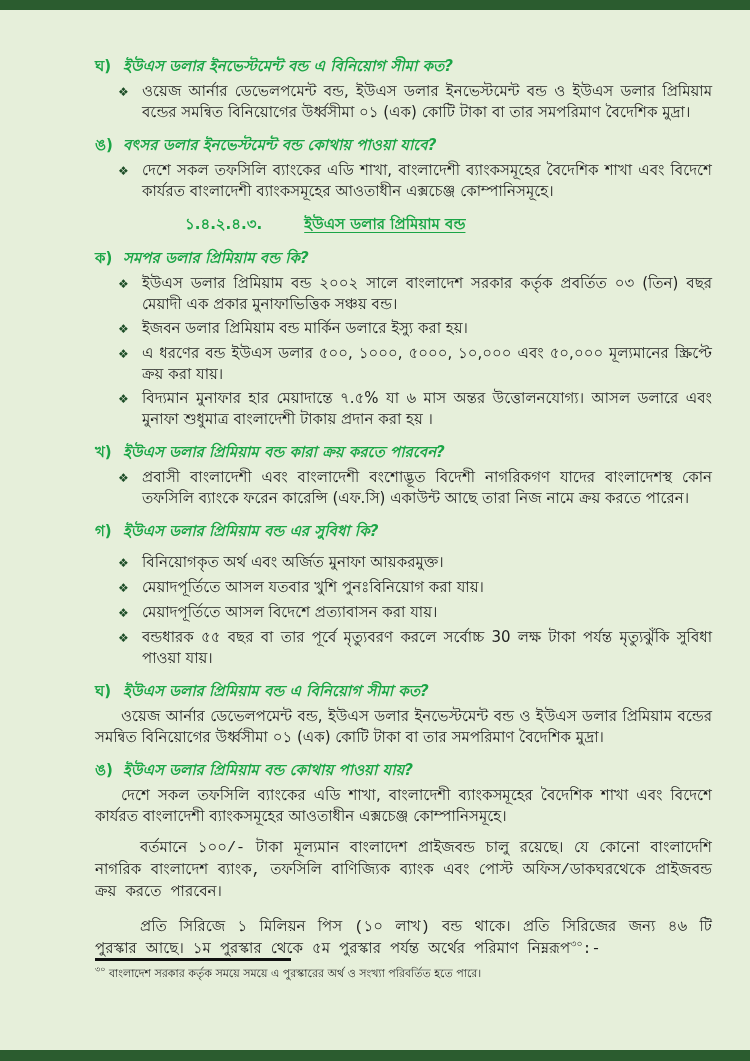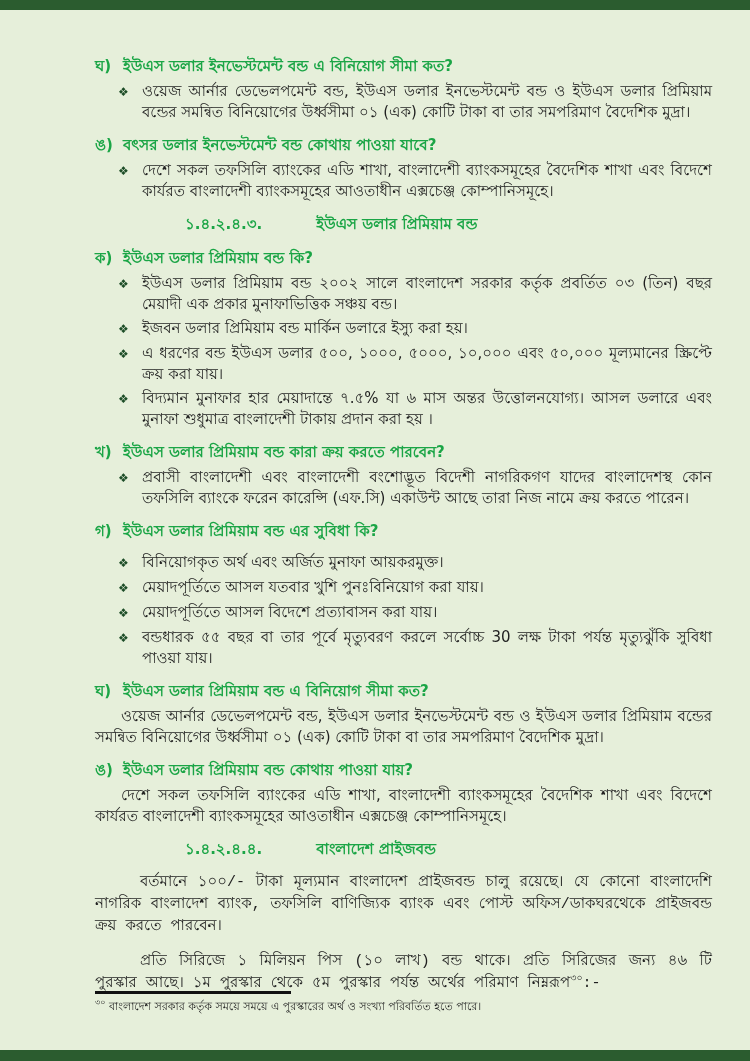--- a/index.html
+++ b/index.html
@@ -13,36 +13,36 @@
   .page { position:relative; width:750px; height:1061px; background:#e6efda; overflow:hidden; }
   .edge-bar { position:absolute; left:0; width:750px; height:10px; background:#2b5c2f; }
   .edge-bar.top { top:0; }
   .edge-bar.bottom { bottom:0; height:11px; }
 
   .content { position:absolute; top:55px; left:0; right:0; }
 
   .qa-block { margin:0 38px 11px 95px; }
   .q-line { display:flex; color:#1ba546; font-weight:bold; font-size:15px; line-height:22px; margin-bottom:4px; }
   .q-label { flex:none; width:28px; }
-  .q-text { flex:1; }
+  .q-text { flex:1;font-style:italic; }
 
   .bullet-item { display:flex; margin:0 0 3px 23px; }
   .bullet-item .diamond { flex:none; width:24px; color:#1d4d27; font-size:12px; line-height:21px; padding-top:1px; }
   .bullet-item .b-text { flex:1; font-size:15px; line-height:21px; text-align:justify; }
 
   .answer-para { font-size:15px; line-height:21px; text-align:justify; text-indent:26px; margin:0; }
 
   .center-heading { margin:8px 38px 12px 185px; font-size:15px; font-weight:bold; color:#1ba546; line-height:22px; }
-  .center-heading .h-num { margin-right:54px; }
-  .center-heading .h-title { text-underline-offset:3px; }
+  .center-heading .h-num { margin-right:42px; }
+  .center-heading .h-title { text-decoration:underline; text-underline-offset:3px; }
 
   .body-para { margin:0 38px 13px 95px; font-size:15px; line-height:22px; text-align:justify; text-indent:45px;font-family:Liberation Mono, monospace; }
   .body-para sup { font-size:9.5px; line-height:0; }
 
-  .footnote-area { position:absolute; top:991px; left:95px; right:38px; }
+  .footnote-area { position:absolute; top:958px; left:95px; right:38px; }
   .footnote-divider { width:196px; height:2.5px; background:#111; margin-bottom:5px; }
   .footnote-text { font-size:11px; line-height:15px; color:#1f1f1f; }
   .footnote-text sup { font-size:8px; line-height:0; }
 </style>
 </head>
 <body>
 
 <div class="page">
   <div class="edge-bar top"></div>
 
@@ -70,21 +70,21 @@
       </div>
     </div>
 
     <div class="center-heading">
       <span class="h-num">১.৪.২.৪.৩.</span><span class="h-title">ইউএস ডলার প্রিমিয়াম বন্ড</span>
     </div>
 
     <div class="qa-block">
       <div class="q-line">
         <span class="q-label">ক)</span>
-        <span class="q-text">ইউএস ডলার প্রিমিয়াম বন্ড কি?</span>
+        <span class="q-text">সমপর ডলার প্রিমিয়াম বন্ড কি?</span>
       </div>
       <div class="bullet-item">
         <span class="diamond">❖</span>
         <span class="b-text">ইউএস ডলার প্রিমিয়াম বন্ড ২০০২ সালে বাংলাদেশ সরকার কর্তৃক প্রবর্তিত ০৩ (তিন) বছর মেয়াদী এক প্রকার মুনাফাভিত্তিক সঞ্চয় বন্ড।</span>
       </div>
       <div class="bullet-item">
         <span class="diamond">❖</span>
         <span class="b-text">ইজবন ডলার প্রিমিয়াম বন্ড মার্কিন ডলারে ইস্যু করা হয়।</span>
       </div>
       <div class="bullet-item">
@@ -140,23 +140,20 @@
     </div>
 
     <div class="qa-block">
       <div class="q-line">
         <span class="q-label">ঙ)</span>
         <span class="q-text">ইউএস ডলার প্রিমিয়াম বন্ড কোথায় পাওয়া যায়?</span>
       </div>
       <p class="answer-para">দেশে সকল তফসিলি ব্যাংকের এডি শাখা, বাংলাদেশী ব্যাংকসমূহের বৈদেশিক শাখা এবং বিদেশে কার্যরত বাংলাদেশী ব্যাংকসমূহের আওতাধীন এক্সচেঞ্জ কোম্পানিসমূহে।</p>
     </div>
 
-    <div class="center-heading">
-      <span class="h-num">১.৪.২.৪.৪.</span><span class="h-title">বাংলাদেশ প্রাইজবন্ড</span>
-    </div>
 
     <p class="body-para">বর্তমানে ১০০/- টাকা মূল্যমান বাংলাদেশ প্রাইজবন্ড চালু রয়েছে। যে কোনো বাংলাদেশি নাগরিক বাংলাদেশ ব্যাংক, তফসিলি বাণিজ্যিক ব্যাংক এবং পোস্ট অফিস/ডাকঘরথেকে প্রাইজবন্ড ক্রয় করতে পারবেন।</p>
 
 
     <p class="body-para"><span>প্রতি সিরিজে ১ মিলিয়ন পিস (১০ লাখ) বন্ড থাকে। প্রতি সিরিজের জন্য ৪৬ টি পুরস্কার আছে। ১ম পুরস্কার থেকে ৫ম পুরস্কার পর্যন্ত অর্থের পরিমাণ নিম্নরূপ</span><sup>৩০</sup><span>:-</span></p>
 
   </div>
 
   <div class="footnote-area">
     <div class="footnote-divider"></div>

